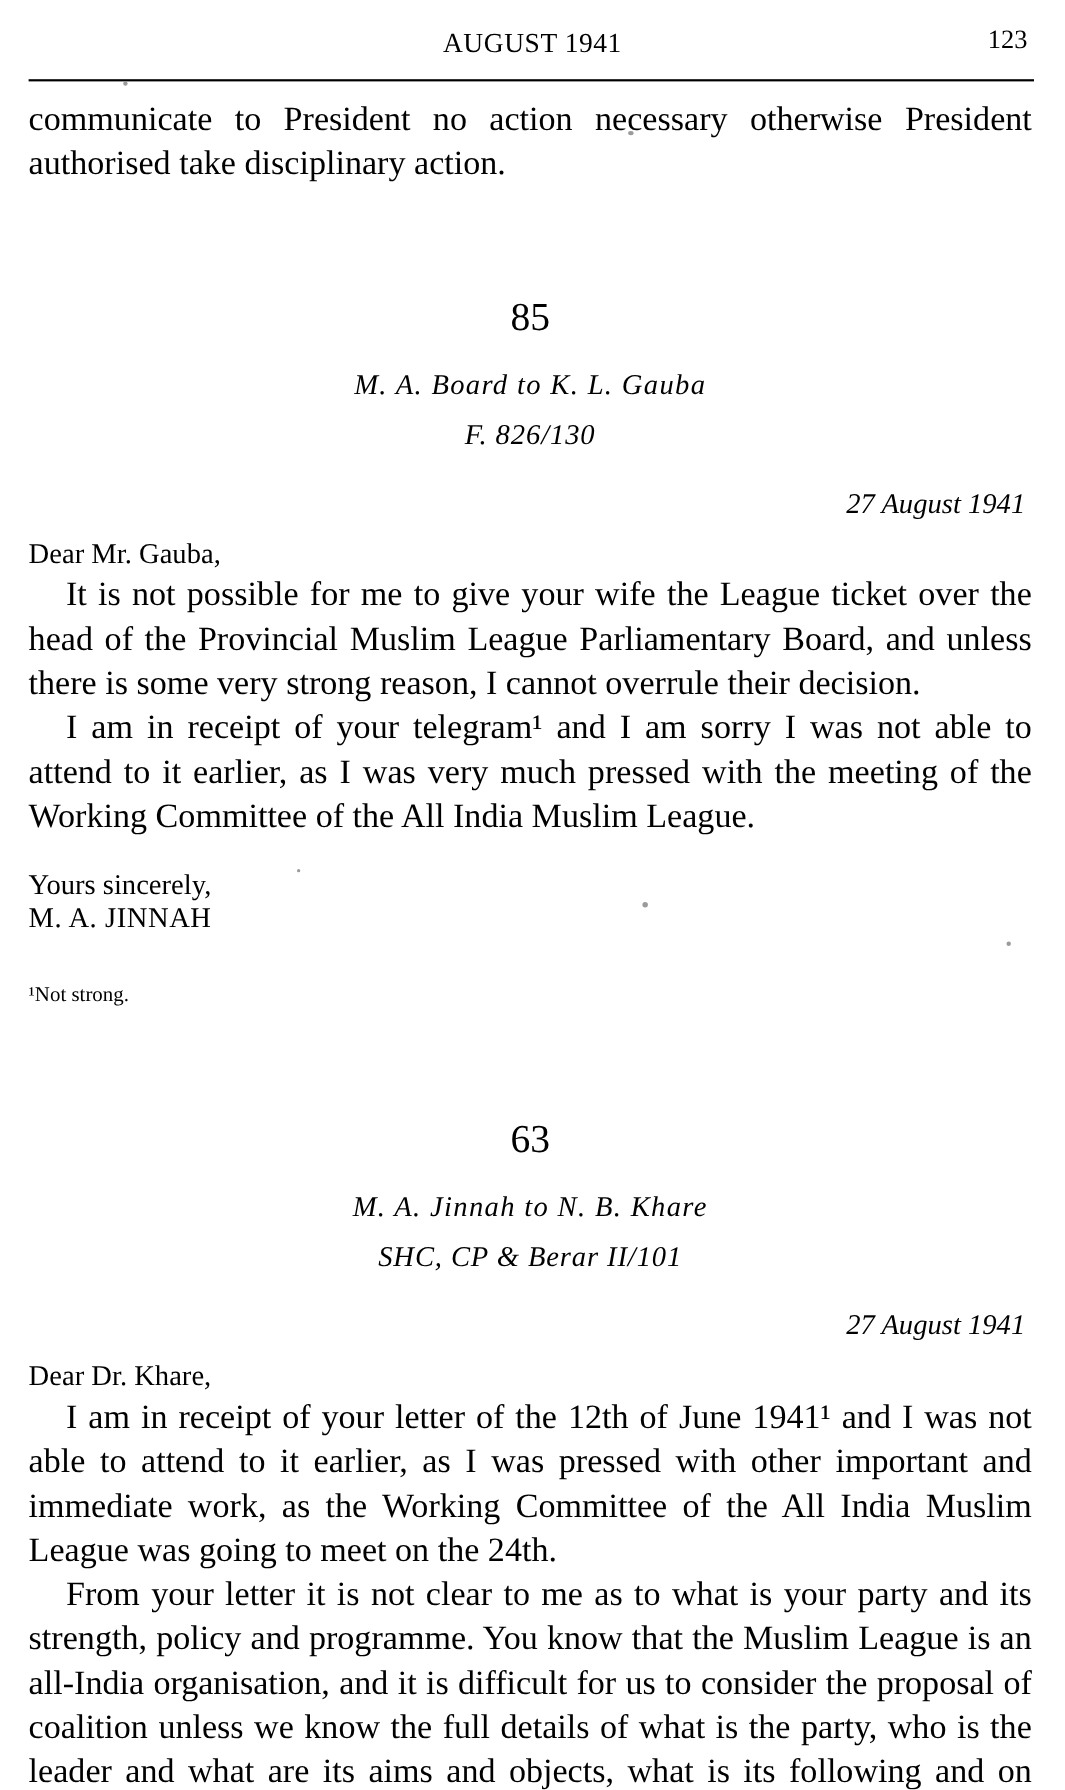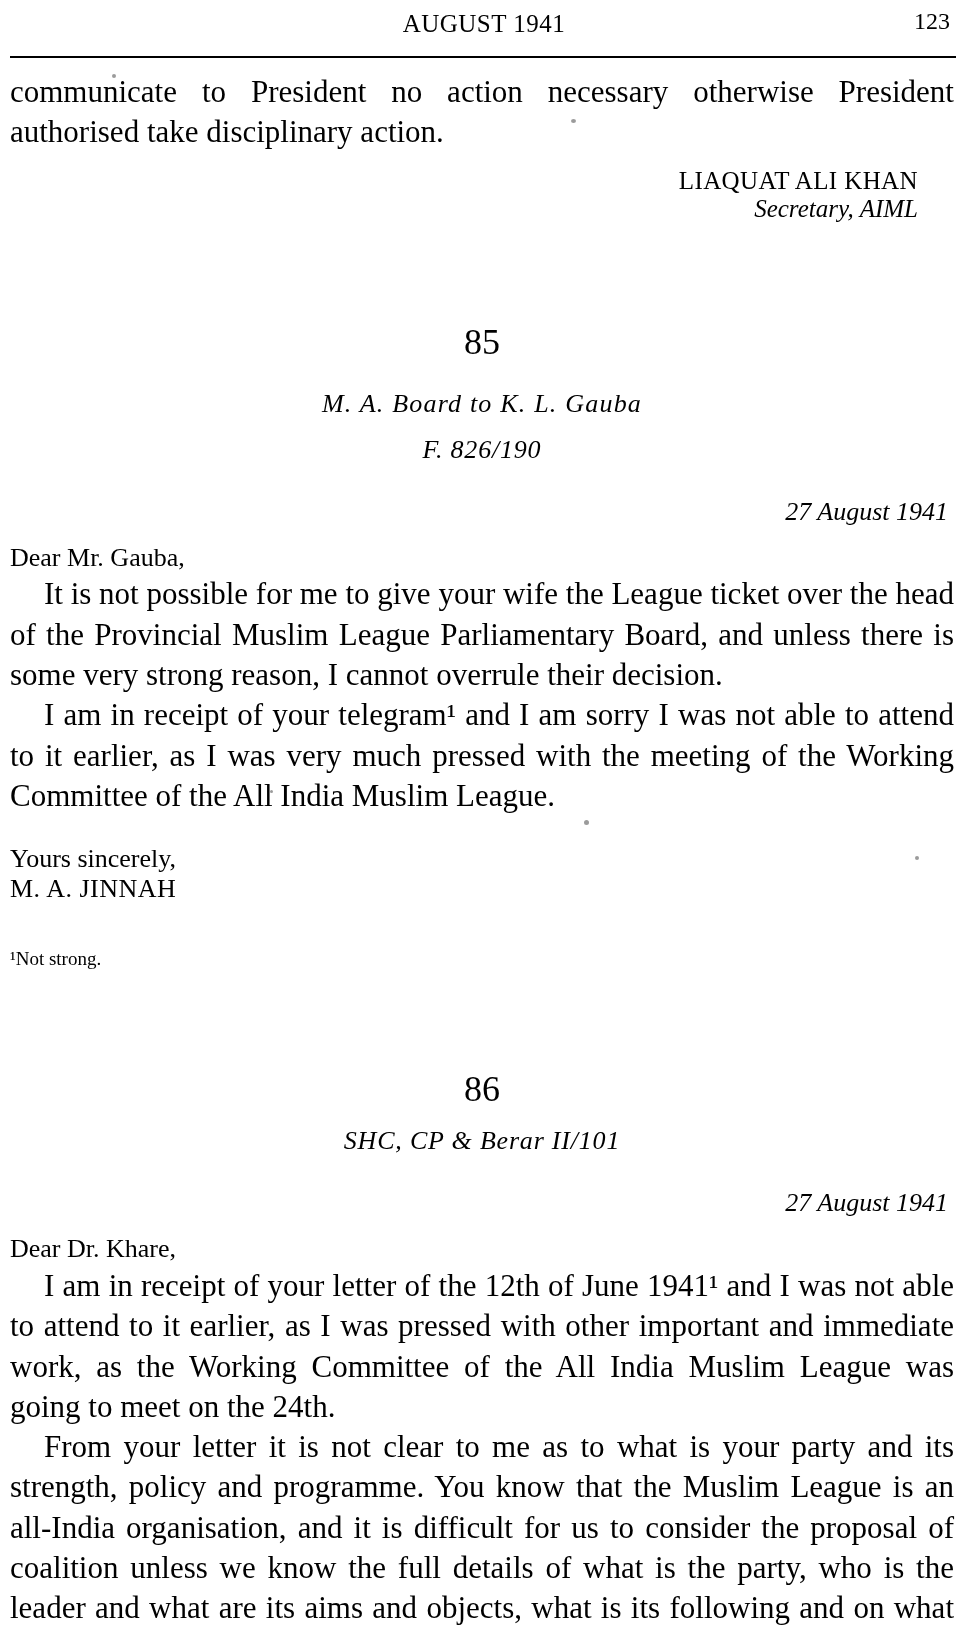--- a/index.html
+++ b/index.html
@@ -12,21 +12,21 @@
     height: 1627px;
     font-family: "Liberation Serif", serif;
     color: #000000;
     position: relative;
     overflow: hidden;
   }
   .page {
     position: relative;
     width: 968px;
     height: 1348px;
-    padding: 0;
+    padding: 16px;
     box-sizing: border-box;
   }
   .header {
     position: relative;
     height: 52px;
     margin: 0 14px 0 14px;
   }
   .running-head {
     position: absolute;
     left: 0;
@@ -141,48 +141,45 @@
     <div class="folio">123</div>
   </div>
   <hr class="rule">
 
   <div class="body">
 
     <div class="gap-sm"></div>
 
     <p class="noindent">communicate to President no action necessary otherwise President authorised take disciplinary action.</p>
 
-    <div class="signature-block">
-      <div class="sig-name">LIAQUAT ALI KHAN</div>
-      <div class="sig-role">Secretary, AIML</div>
-    </div>
 
     <div class="gap-lg"></div>
 
     <div>
       <div class="doc-number">85</div>
       <div class="doc-title">M. A. Board to K. L. Gauba</div>
-      <div class="doc-source">F.  826/190</div>
+      <div class="doc-source">F.  826/130</div>
       <div class="doc-date">27 August 1941</div>
       <p class="salutation noindent">Dear Mr. Gauba,</p>
       <p class="indent">It is not possible for me to give your wife the League ticket over the head of the Provincial Muslim League Parliamentary Board, and unless there is some very strong reason, I cannot overrule their decision.</p>
       <p class="indent">I am in receipt of your telegram¹ and I am sorry I was not able to attend to it earlier, as I was very much pressed with the meeting of the Working Committee of the All India Muslim League.</p>
       <div class="closing">
         <div class="closing-line1">Yours sincerely,</div>
         <div class="closing-line2">M. A. JINNAH</div>
       </div>
       <div class="footnote-area">
         <div class="footnote">¹Not strong.</div>
       </div>
     </div>
 
     <div class="gap-lg"></div>
 
     <div>
-      <div class="doc-number">86</div>
+      <div class="doc-number">63</div>
+      <div class="doc-title">M. A. Jinnah to N. B. Khare</div>
       <div class="doc-source">SHC, CP &amp; Berar II/101</div>
       <div class="doc-date">27 August 1941</div>
       <p class="salutation noindent">Dear Dr. Khare,</p>
       <p class="indent">I am in receipt of your letter of the 12th of June 1941¹ and I was not able to attend to it earlier, as I was pressed with other important and immediate work, as the Working Committee of the All India Muslim League was going to meet on the 24th.</p>
       <p class="indent">From your letter it is not clear to me as to what is your party and its strength, policy and programme. You know that the Muslim League is an all-India organisation, and it is difficult for us to consider the proposal of coalition unless we know the full details of what is the party, who is the leader and what are its aims and objects, what is its following and on what terms the coalition can be formed—of course</p>
     </div>
 
   </div>
 
   <span class="speck" style="left:112px; top:74px; width:4px; height:4px;"></span>

